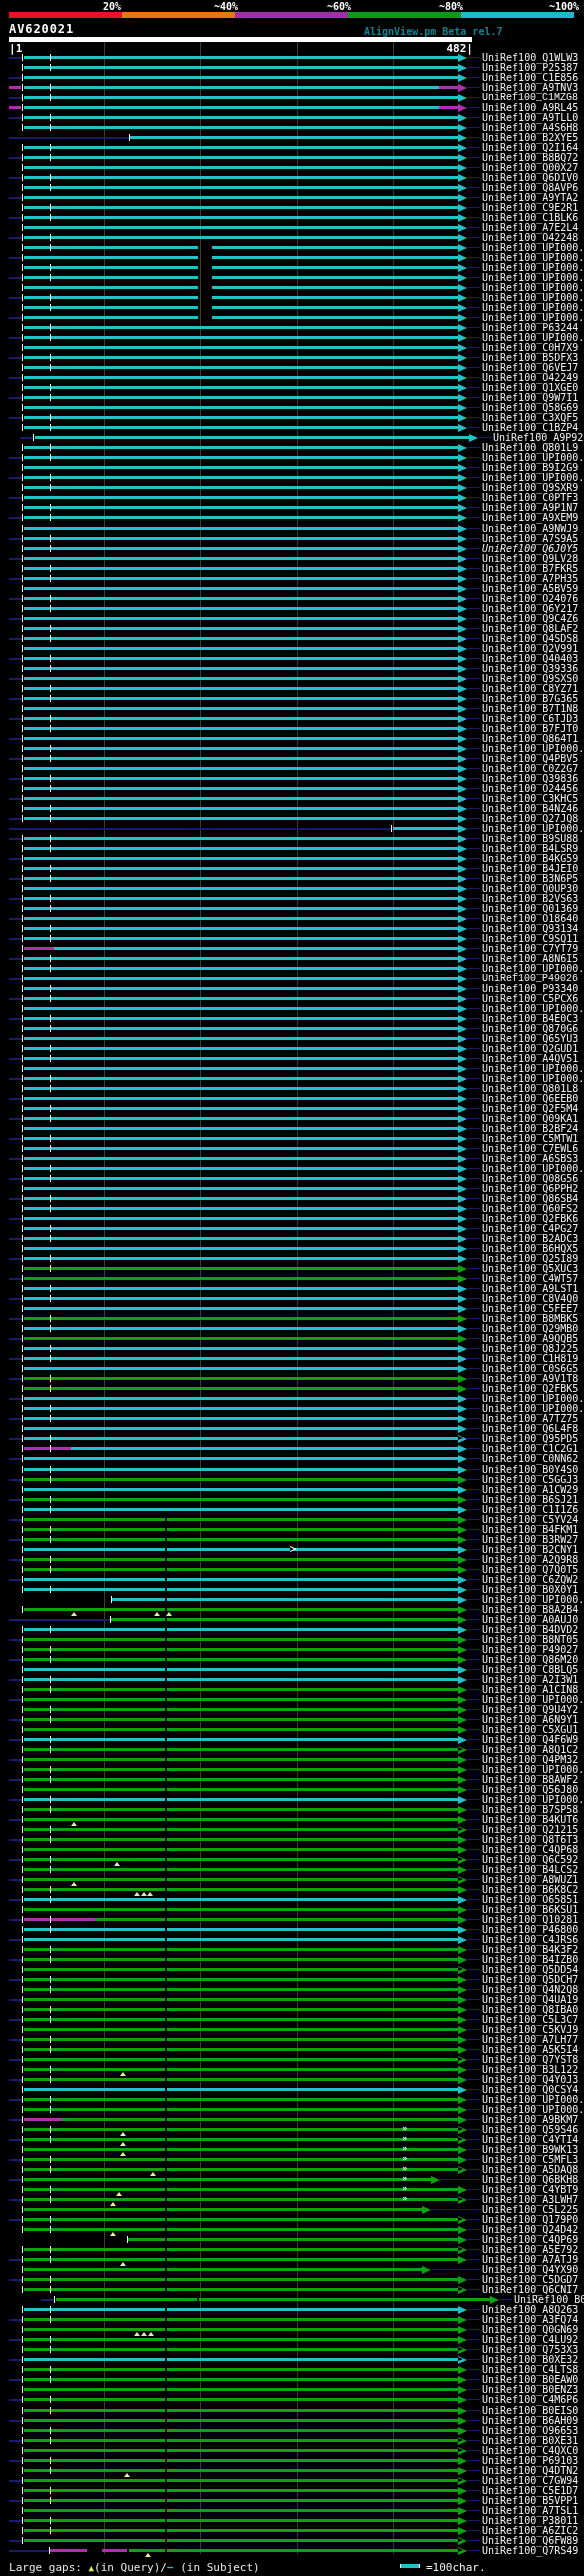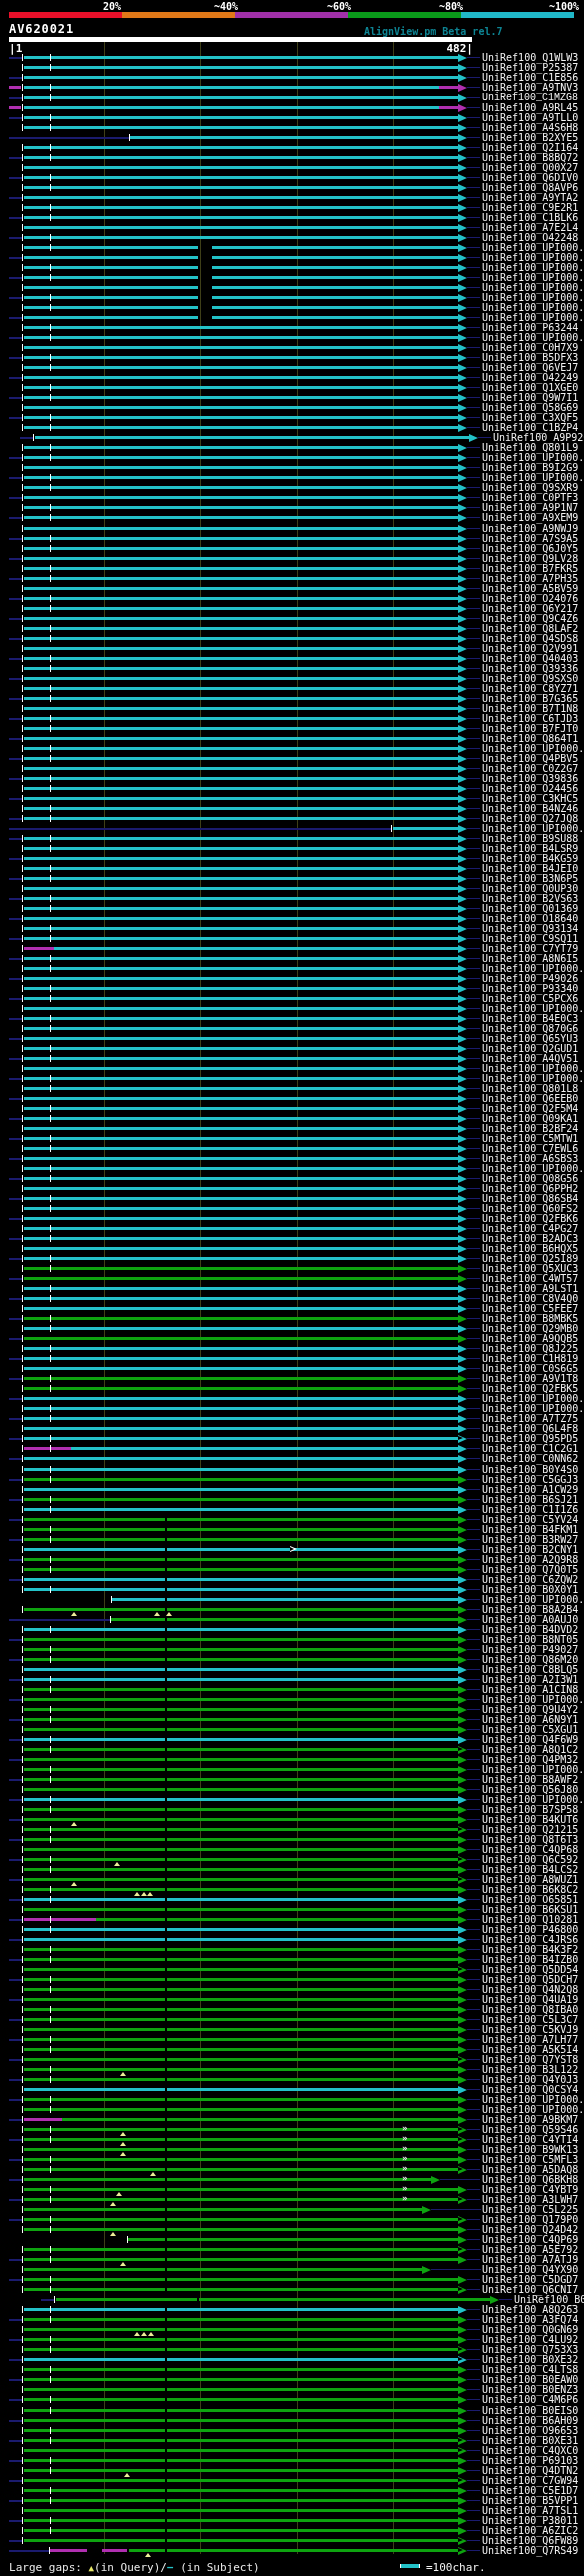--- a/index.html
+++ b/index.html
@@ -466,21 +466,21 @@
       <div style="position: absolute; left: 458px; top: 0.5px; width: 0px; height: 0px; border-top: 4.1px solid transparent; border-bottom: 4.1px solid transparent; border-left: 9.1px solid rgb(35, 194, 200);"></div>
       <div style="position: absolute; left: 467px; top: 3.7px; width: 13.4px; height: 1.8px; background: rgb(27, 27, 110);"></div>
       <div class="lbl" style="position: absolute;">UniRef100_A7S9A5</div>
     </div>
     <div class="row" style="position: absolute; left: 0px; top: 544px;">
       <div style="position: absolute; left: 23.6px; top: 2.7px; width: 435px; height: 3.7px; background: rgb(35, 194, 200);"></div>
       <div class="tickw" style="position: absolute; left: 22px; top: 0.9px; width: 1.4px; height: 7.3px;"></div>
       <div class="tickw" style="position: absolute; left: 50px; top: 1.4px; width: 1.4px; height: 6.4px;"></div>
       <div style="position: absolute; left: 458px; top: 0.5px; width: 0px; height: 0px; border-top: 4.1px solid transparent; border-bottom: 4.1px solid transparent; border-left: 9.1px solid rgb(35, 194, 200);"></div>
       <div style="position: absolute; left: 467px; top: 3.7px; width: 13.4px; height: 1.8px; background: rgb(27, 27, 110);"></div>
-      <div class="lbl" style="position: absolute;">UniRef100_Q6J0Y5</div>
+      <div class="lbl" style="position: absolute; font-style: italic;">UniRef100_Q6J0Y5</div>
     </div>
     <div class="row" style="position: absolute; left: 0px; top: 554px;">
       <div style="position: absolute; left: 9.1px; top: 3.7px; width: 12.5px; height: 2.7px; background: rgb(27, 27, 110);"></div>
       <div style="position: absolute; left: 23.6px; top: 2.7px; width: 435px; height: 3.7px; background: rgb(35, 194, 200);"></div>
       <div class="tickw" style="position: absolute; left: 22px; top: 0.9px; width: 1.4px; height: 7.3px;"></div>
       <div style="position: absolute; left: 458px; top: 0.5px; width: 0px; height: 0px; border-top: 4.1px solid transparent; border-bottom: 4.1px solid transparent; border-left: 9.1px solid rgb(35, 194, 200);"></div>
       <div style="position: absolute; left: 467px; top: 3.7px; width: 13.4px; height: 1.8px; background: rgb(27, 27, 110);"></div>
       <div class="lbl" style="position: absolute;">UniRef100_Q9LV28</div>
     </div>
     <div class="row" style="position: absolute; left: 0px; top: 564px;">
@@ -813,21 +813,21 @@
       <div class="lbl" style="position: absolute;">UniRef100_A8N6I5</div>
     </div>
     <div class="row" style="position: absolute; left: 0px; top: 964px;">
       <div style="position: absolute; left: 23.6px; top: 2.7px; width: 435px; height: 3.7px; background: rgb(35, 194, 200);"></div>
       <div class="tickw" style="position: absolute; left: 22px; top: 0.9px; width: 1.4px; height: 7.3px;"></div>
       <div class="tickw" style="position: absolute; left: 50px; top: 1.4px; width: 1.4px; height: 6.4px;"></div>
       <div style="position: absolute; left: 458px; top: 0.5px; width: 0px; height: 0px; border-top: 4.1px solid transparent; border-bottom: 4.1px solid transparent; border-left: 9.1px solid rgb(35, 194, 200);"></div>
       <div style="position: absolute; left: 467px; top: 3.7px; width: 13.4px; height: 1.8px; background: rgb(27, 27, 110);"></div>
       <div class="lbl" style="position: absolute;">UniRef100_UPI000..</div>
     </div>
-    <div class="row" style="position: absolute; left: 0px; top: 974px;">
+    <div class="row" style="position: absolute; left: 0px; top: 974px; font-family: Liberation Mono, monospace;">
       <div style="position: absolute; left: 9.1px; top: 3.7px; width: 12.5px; height: 2.7px; background: rgb(27, 27, 110);"></div>
       <div style="position: absolute; left: 23.6px; top: 2.7px; width: 435px; height: 3.7px; background: rgb(35, 194, 200);"></div>
       <div class="tickw" style="position: absolute; left: 22px; top: 0.9px; width: 1.4px; height: 7.3px;"></div>
       <div style="position: absolute; left: 458px; top: 0.5px; width: 0px; height: 0px; border-top: 4.1px solid transparent; border-bottom: 4.1px solid transparent; border-left: 9.1px solid rgb(35, 194, 200);"></div>
       <div style="position: absolute; left: 467px; top: 3.7px; width: 13.4px; height: 1.8px; background: rgb(27, 27, 110);"></div>
       <div class="lbl" style="position: absolute;">UniRef100_P49026</div>
     </div>
     <div class="row" style="position: absolute; left: 0px; top: 984px;">
       <div style="position: absolute; left: 23.6px; top: 2.7px; width: 435px; height: 3.7px; background: rgb(35, 194, 200);"></div>
       <div class="tickw" style="position: absolute; left: 22px; top: 0.9px; width: 1.4px; height: 7.3px;"></div>

